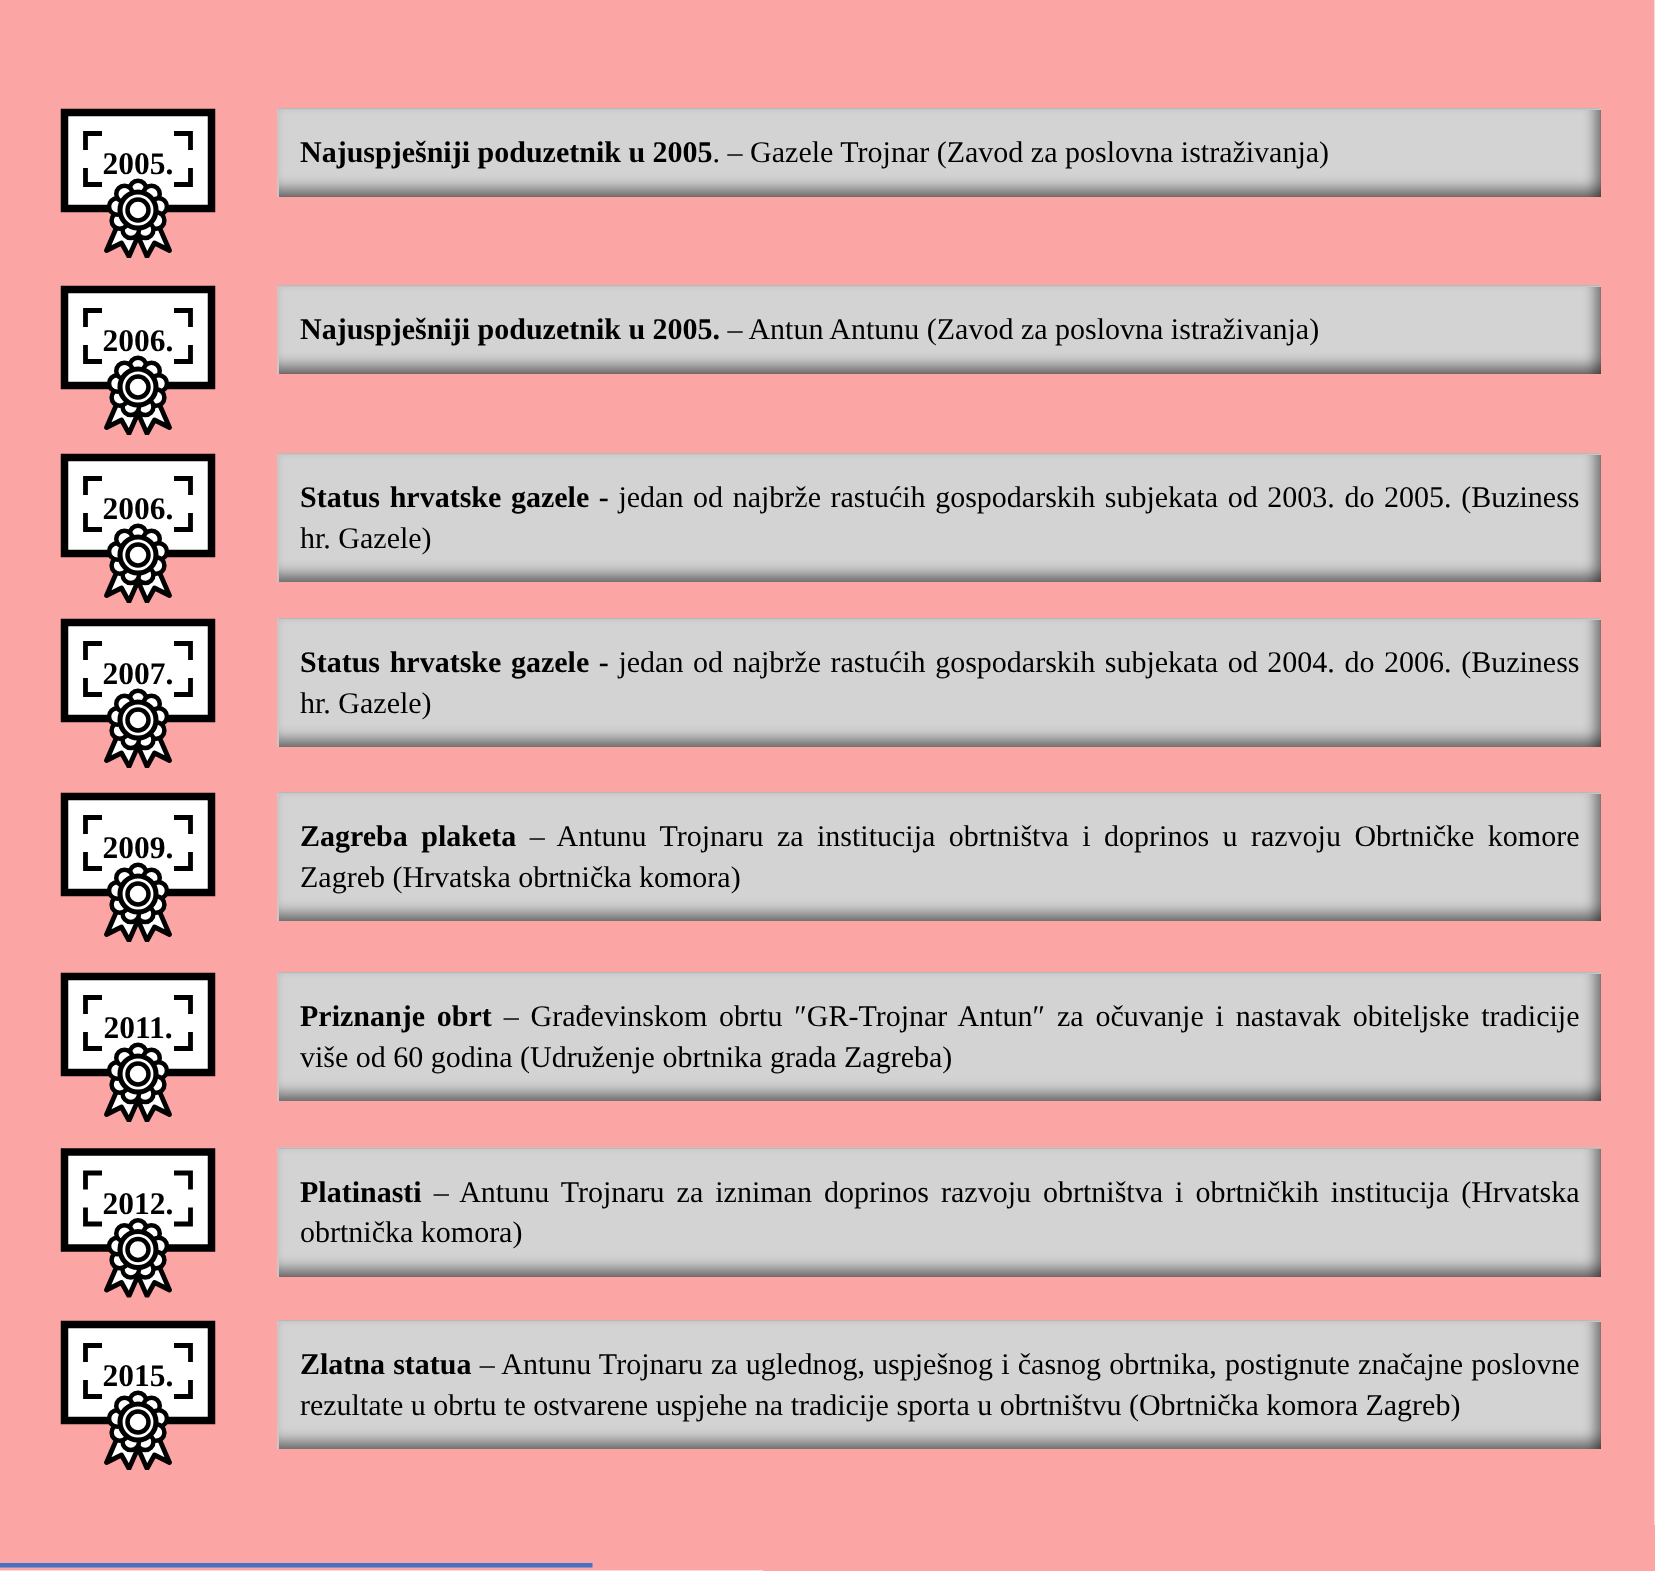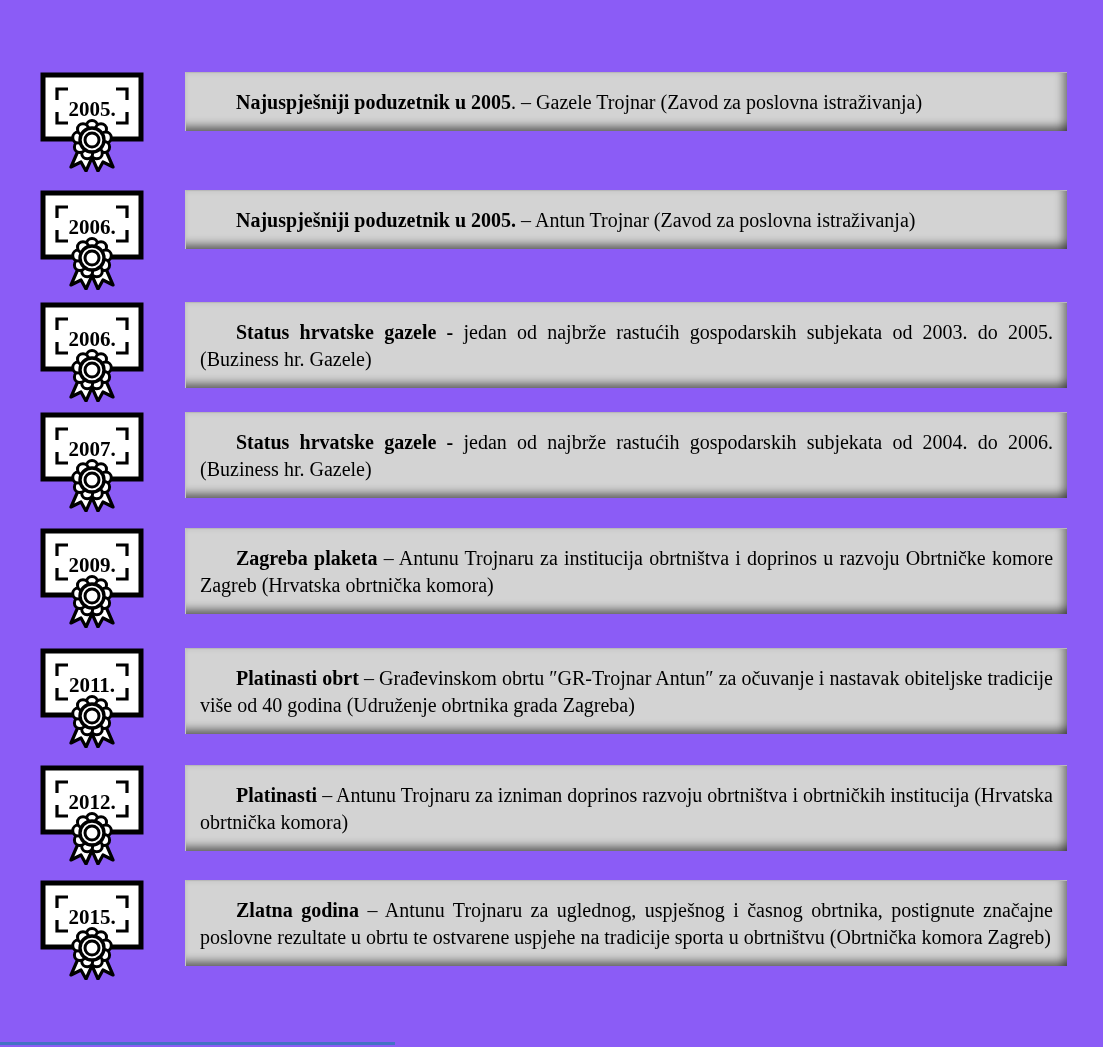--- a/index.html
+++ b/index.html
@@ -1,20 +1,20 @@
 <!DOCTYPE html>
 <html><head>
 <meta charset="utf-8">
 <style>
   html,body{margin:0;padding:0;background:#ffffff;}
   .page{
     position:relative;
     width:1103px;
     height:1047px;
-    background:#8b5cf6;
+    background:#fca5a5;
     font-family:"Liberation Serif","DejaVu Serif",serif;
     color:#000;
     overflow:hidden;
   }
   .row{position:absolute;left:40px;width:1026px;}
   .row-1{top:72px}
   .row-2{top:190px}
   .row-3{top:302px}
   .row-4{top:412px}
   .row-5{top:528px}
@@ -39,21 +39,21 @@
     background:#d3d3d3;
     border-top:1px solid #b9b9b9;
     border-left:1px solid #c6c6c6;
     box-shadow:
       inset 0 -11px 9px -6px rgba(0,0,0,0.50),
       inset -9px 0 8px -5px rgba(0,0,0,0.42);
     font-size:20px;
     line-height:27px;
     text-align:justify;
   }
-  .box .b{font-weight:bold;margin-left:36px;}
+  .box .b{font-weight:bold;}
 
   .bottom-line{
     position:absolute;
     left:0;
     top:1042px;
     width:395px;
     height:3px;
     background:#4472c4;
   }
 </style>
@@ -116,21 +116,21 @@
               <circle cx="-12.1" cy="7" r="5.5"></circle>
               <circle cx="-13.8" cy="-2.4" r="5.5"></circle>
               <circle cx="-9" cy="-10.7" r="5.5"></circle>
           </g>
           <circle cx="0" cy="0" r="13" fill="#fff"></circle>
           <circle cx="0" cy="0" r="12" fill="#fff" stroke="#000" stroke-width="3.4"></circle>
           <circle cx="0" cy="0" r="7" fill="#fff" stroke="#000" stroke-width="3"></circle>
         </g>
       </svg>
     </div>
-    <div class="box"><span class="b">Najuspješniji poduzetnik u 2005.</span><span> – Antun Trojnar (Zavod za poslovna istraživanja)</span></div>
+    <div class="box"><span class="b">Najuspješniji poduzetnik u 2005.</span><span> – Antun Antunu (Zavod za poslovna istraživanja)</span></div>
   </div>
 
   <div class="row row-3">
     <div class="badge">
       <svg width="104" height="100" viewBox="0 0 104 100">
         <rect x="3" y="3" width="98" height="64" fill="#fff" stroke="#000" stroke-width="5"></rect>
         <path d="M 17 28 L 17 17 L 28 17" fill="none" stroke="#000" stroke-width="3.2"></path>
         <path d="M 87 28 L 87 17 L 76 17" fill="none" stroke="#000" stroke-width="3.2"></path>
         <path d="M 17 40 L 17 51 L 28 51" fill="none" stroke="#000" stroke-width="3.2"></path>
         <path d="M 87 40 L 87 51 L 76 51" fill="none" stroke="#000" stroke-width="3.2"></path>
@@ -244,21 +244,21 @@
               <circle cx="-12.1" cy="7" r="5.5"></circle>
               <circle cx="-13.8" cy="-2.4" r="5.5"></circle>
               <circle cx="-9" cy="-10.7" r="5.5"></circle>
           </g>
           <circle cx="0" cy="0" r="13" fill="#fff"></circle>
           <circle cx="0" cy="0" r="12" fill="#fff" stroke="#000" stroke-width="3.4"></circle>
           <circle cx="0" cy="0" r="7" fill="#fff" stroke="#000" stroke-width="3"></circle>
         </g>
       </svg>
     </div>
-    <div class="box"><span class="b">Platinasti obrt</span><span> – Građevinskom obrtu ″GR-Trojnar Antun″ za očuvanje i nastavak obiteljske tradicije više od 40 godina (Udruženje obrtnika grada Zagreba)</span></div>
+    <div class="box"><span class="b">Priznanje obrt</span><span> – Građevinskom obrtu ″GR-Trojnar Antun″ za očuvanje i nastavak obiteljske tradicije više od 60 godina (Udruženje obrtnika grada Zagreba)</span></div>
   </div>
 
   <div class="row row-7">
     <div class="badge">
       <svg width="104" height="100" viewBox="0 0 104 100">
         <rect x="3" y="3" width="98" height="64" fill="#fff" stroke="#000" stroke-width="5"></rect>
         <path d="M 17 28 L 17 17 L 28 17" fill="none" stroke="#000" stroke-width="3.2"></path>
         <path d="M 87 28 L 87 17 L 76 17" fill="none" stroke="#000" stroke-width="3.2"></path>
         <path d="M 17 40 L 17 51 L 28 51" fill="none" stroke="#000" stroke-width="3.2"></path>
         <path d="M 87 40 L 87 51 L 76 51" fill="none" stroke="#000" stroke-width="3.2"></path>
@@ -308,17 +308,17 @@
               <circle cx="-12.1" cy="7" r="5.5"></circle>
               <circle cx="-13.8" cy="-2.4" r="5.5"></circle>
               <circle cx="-9" cy="-10.7" r="5.5"></circle>
           </g>
           <circle cx="0" cy="0" r="13" fill="#fff"></circle>
           <circle cx="0" cy="0" r="12" fill="#fff" stroke="#000" stroke-width="3.4"></circle>
           <circle cx="0" cy="0" r="7" fill="#fff" stroke="#000" stroke-width="3"></circle>
         </g>
       </svg>
     </div>
-    <div class="box"><span class="b">Zlatna godina</span><span> – Antunu Trojnaru za uglednog, uspješnog i časnog obrtnika, postignute značajne poslovne rezultate u obrtu te ostvarene uspjehe na tradicije sporta u obrtništvu (Obrtnička komora Zagreb)</span></div>
+    <div class="box"><span class="b">Zlatna statua</span><span> – Antunu Trojnaru za uglednog, uspješnog i časnog obrtnika, postignute značajne poslovne rezultate u obrtu te ostvarene uspjehe na tradicije sporta u obrtništvu (Obrtnička komora Zagreb)</span></div>
   </div>
 
   <div class="bottom-line"></div>
 </div>
 
 </body></html>

